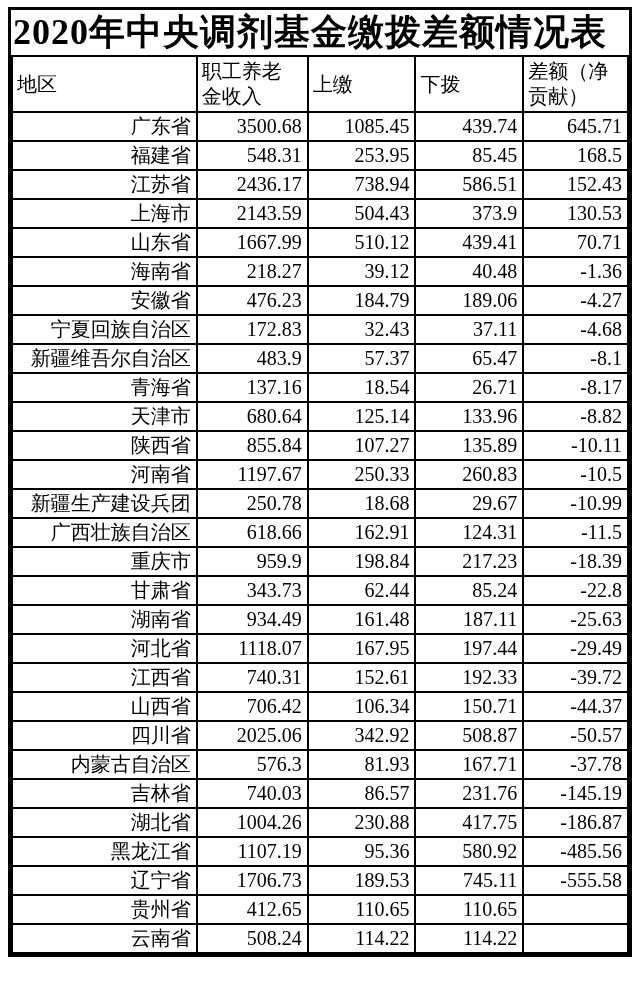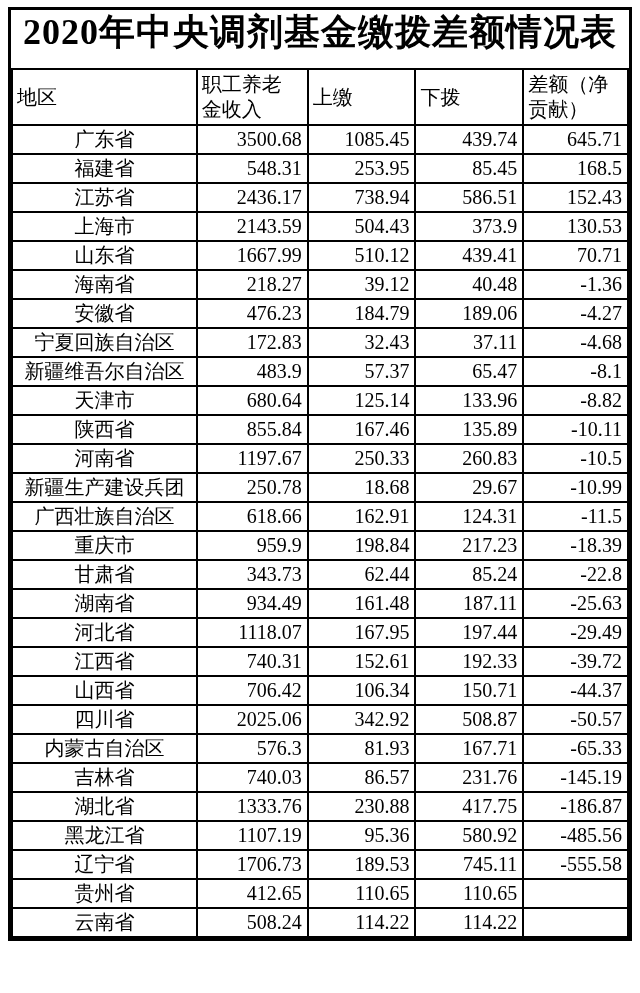--- a/index.html
+++ b/index.html
@@ -14,23 +14,22 @@
     box-sizing: border-box;
     padding: 7px 8px 6px 8px;
     background: #ffffff;
   }
   .outer {
     border: 3px solid #000000;
   }
   .title {
     font-size: 36px;
     font-weight: bold;
-    text-align: center;
     line-height: 1.12;
-    padding: 2px 2px 16px 2px;
+    padding: 2px 2px 3px 2px;
     letter-spacing: 1px;
     white-space: nowrap;
     overflow: hidden;
   }
   table.grid {
     width: 100%;
     border-collapse: collapse;
     table-layout: fixed;
     font-size: 20px;
   }
@@ -46,21 +45,21 @@
     padding: 2px 4px;
     height: 48px;
     line-height: 1.25;
     white-space: pre-line;
   }
   table.grid td {
     height: 25px;
     line-height: 25px;
     padding: 1px 5px;
   }
-  td.region { text-align: center; white-space: nowrap; }
+  td.region { text-align: right; white-space: nowrap; }
   td.num    { text-align: right; white-space: nowrap; }
   col.c-region { width: 30%; }
   col.c-income { width: 18%; }
   col.c-paid   { width: 17.5%; }
   col.c-alloc  { width: 17.5%; }
   col.c-diff   { width: 17%; }
 </style>
 </head>
 <body>
 
@@ -144,30 +143,37 @@
             <td class="num">-4.68</td>
           </tr>
           <tr>
             <td class="region">新疆维吾尔自治区</td>
             <td class="num">483.9</td>
             <td class="num">57.37</td>
             <td class="num">65.47</td>
             <td class="num">-8.1</td>
           </tr>
           <tr>
+            <td class="region">青海省</td>
+            <td class="num">137.16</td>
+            <td class="num">18.54</td>
+            <td class="num">26.71</td>
+            <td class="num">-8.17</td>
+          </tr>
+          <tr>
             <td class="region">天津市</td>
             <td class="num">680.64</td>
             <td class="num">125.14</td>
             <td class="num">133.96</td>
             <td class="num">-8.82</td>
           </tr>
           <tr>
             <td class="region">陕西省</td>
             <td class="num">855.84</td>
-            <td class="num">167.46</td>
+            <td class="num">107.27</td>
             <td class="num">135.89</td>
             <td class="num">-10.11</td>
           </tr>
           <tr>
             <td class="region">河南省</td>
             <td class="num">1197.67</td>
             <td class="num">250.33</td>
             <td class="num">260.83</td>
             <td class="num">-10.5</td>
           </tr>
@@ -232,32 +238,32 @@
             <td class="num">2025.06</td>
             <td class="num">342.92</td>
             <td class="num">508.87</td>
             <td class="num">-50.57</td>
           </tr>
           <tr>
             <td class="region">内蒙古自治区</td>
             <td class="num">576.3</td>
             <td class="num">81.93</td>
             <td class="num">167.71</td>
-            <td class="num">-65.33</td>
+            <td class="num">-37.78</td>
           </tr>
           <tr>
             <td class="region">吉林省</td>
             <td class="num">740.03</td>
             <td class="num">86.57</td>
             <td class="num">231.76</td>
             <td class="num">-145.19</td>
           </tr>
           <tr>
             <td class="region">湖北省</td>
-            <td class="num">1333.76</td>
+            <td class="num">1004.26</td>
             <td class="num">230.88</td>
             <td class="num">417.75</td>
             <td class="num">-186.87</td>
           </tr>
           <tr>
             <td class="region">黑龙江省</td>
             <td class="num">1107.19</td>
             <td class="num">95.36</td>
             <td class="num">580.92</td>
             <td class="num">-485.56</td>

